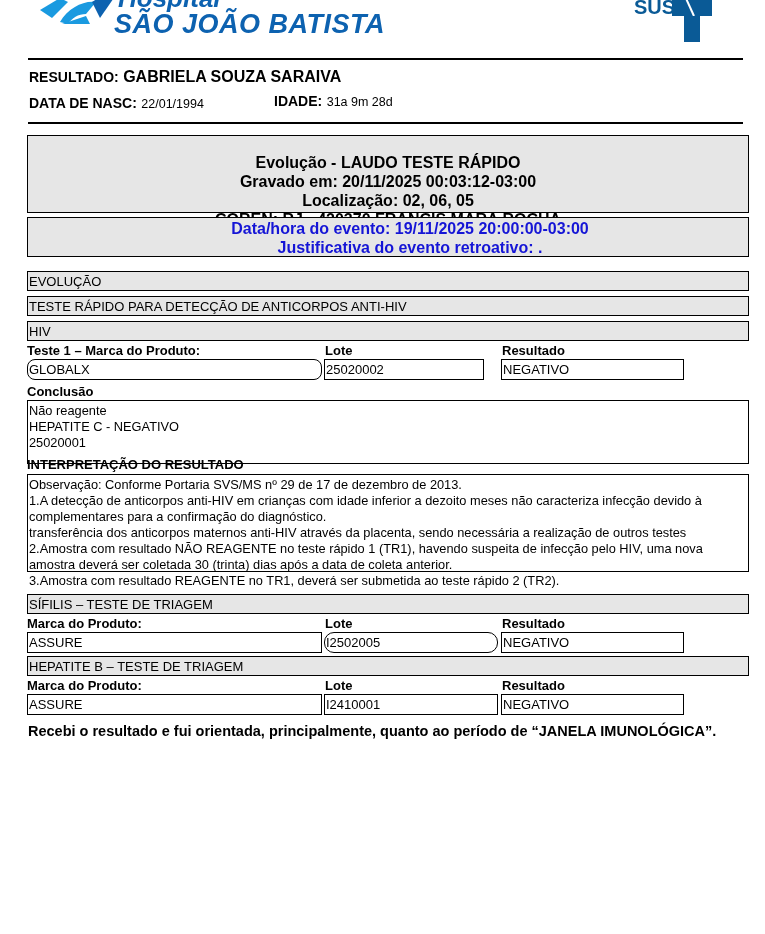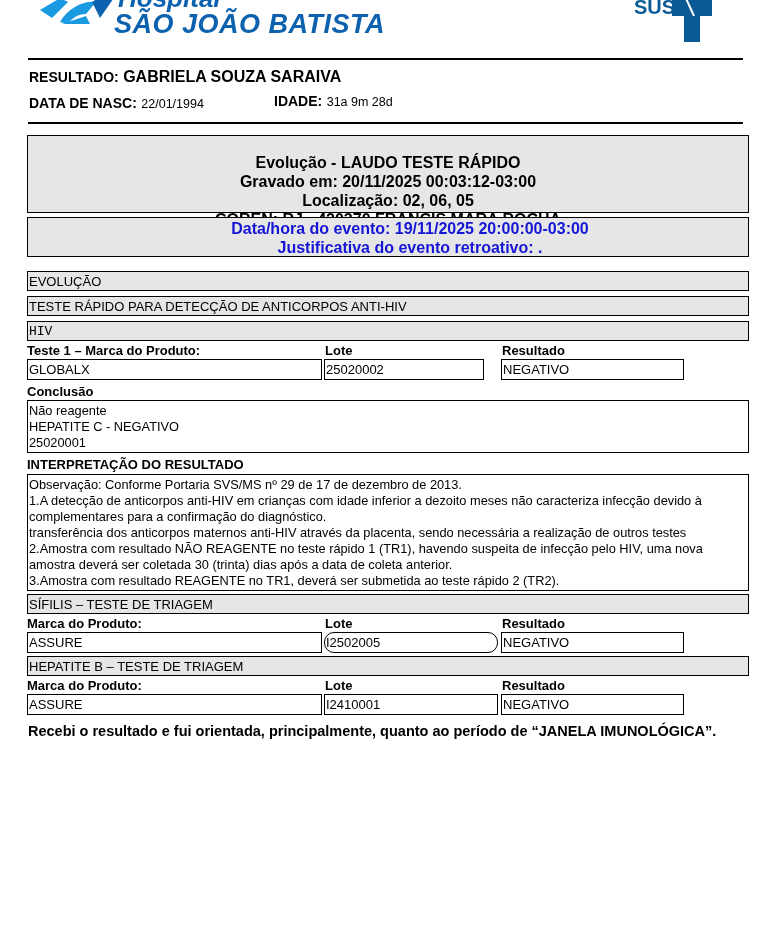--- a/index.html
+++ b/index.html
@@ -84,38 +84,38 @@
   <div>COREN: RJ - 420370 FRANCIS MARA ROCHA</div>
 </div>
 
 <div class="abs box center-box blue" style="top:217px; height:40px; padding-top:1px;">
   <div>Data/hora do evento: 19/11/2025 20:00:00-03:00</div>
   <div>Justificativa do evento retroativo: .</div>
 </div>
 
 <div class="abs box sec" style="top:271px;">EVOLUÇÃO</div>
 <div class="abs box sec" style="top:296px;">TESTE RÁPIDO PARA DETECÇÃO DE ANTICORPOS ANTI-HIV</div>
-<div class="abs box sec" style="top:321px;font-family:Liberation Mono, monospace;">HIV</div>
+<div class="abs box sec" style="top:321px;">HIV</div>
 
 <div class="abs lbl" style="left:27px; top:343px;">Teste 1 – Marca do Produto:</div>
 <div class="abs lbl" style="left:325px; top:343px;">Lote</div>
 <div class="abs lbl" style="left:502px; top:343px;">Resultado</div>
-<div class="abs field" style="left:27px; top:359px; width:295px;">GLOBALX</div>
+<div class="abs field" style="left:27px; top:359px; width:295px;border-radius:8px;">GLOBALX</div>
 <div class="abs field" style="left:324px; top:359px; width:160px;">25020002</div>
 <div class="abs field" style="left:501px; top:359px; width:183px;">NEGATIVO</div>
 
 <div class="abs lbl" style="left:27px; top:384px;">Conclusão</div>
-<div class="abs textbox" style="top:400px; height:53px; padding-top:2px;">
+<div class="abs textbox" style="top:400px; height:64px; padding-top:2px;">
   <div>Não reagente</div>
   <div>HEPATITE C - NEGATIVO</div>
   <div>25020001</div>
 </div>
 
 <div class="abs lbl" style="left:27px; top:457px;">INTERPRETAÇÃO DO RESULTADO</div>
-<div class="abs textbox" style="top:474px; height:117px; padding-top:2px;">
+<div class="abs textbox" style="top:474px; height:98px; padding-top:2px;">
   <div>Observação: Conforme Portaria SVS/MS nº 29 de 17 de dezembro de 2013.</div>
   <div>1.A detecção de anticorpos anti-HIV em crianças com idade inferior a dezoito meses não caracteriza infecção devido à</div>
   <div>complementares para a confirmação do diagnóstico.</div>
   <div>transferência dos anticorpos maternos anti-HIV através da placenta, sendo necessária a realização de outros testes</div>
   <div>2.Amostra com resultado NÃO REAGENTE no teste rápido 1 (TR1), havendo suspeita de infecção pelo HIV, uma nova</div>
   <div>amostra deverá ser coletada 30 (trinta) dias após a data de coleta anterior.</div>
   <div>3.Amostra com resultado REAGENTE no TR1, deverá ser submetida ao teste rápido 2 (TR2).</div>
 </div>
 
 <div class="abs box sec" style="top:594px;">SÍFILIS – TESTE DE TRIAGEM</div>

